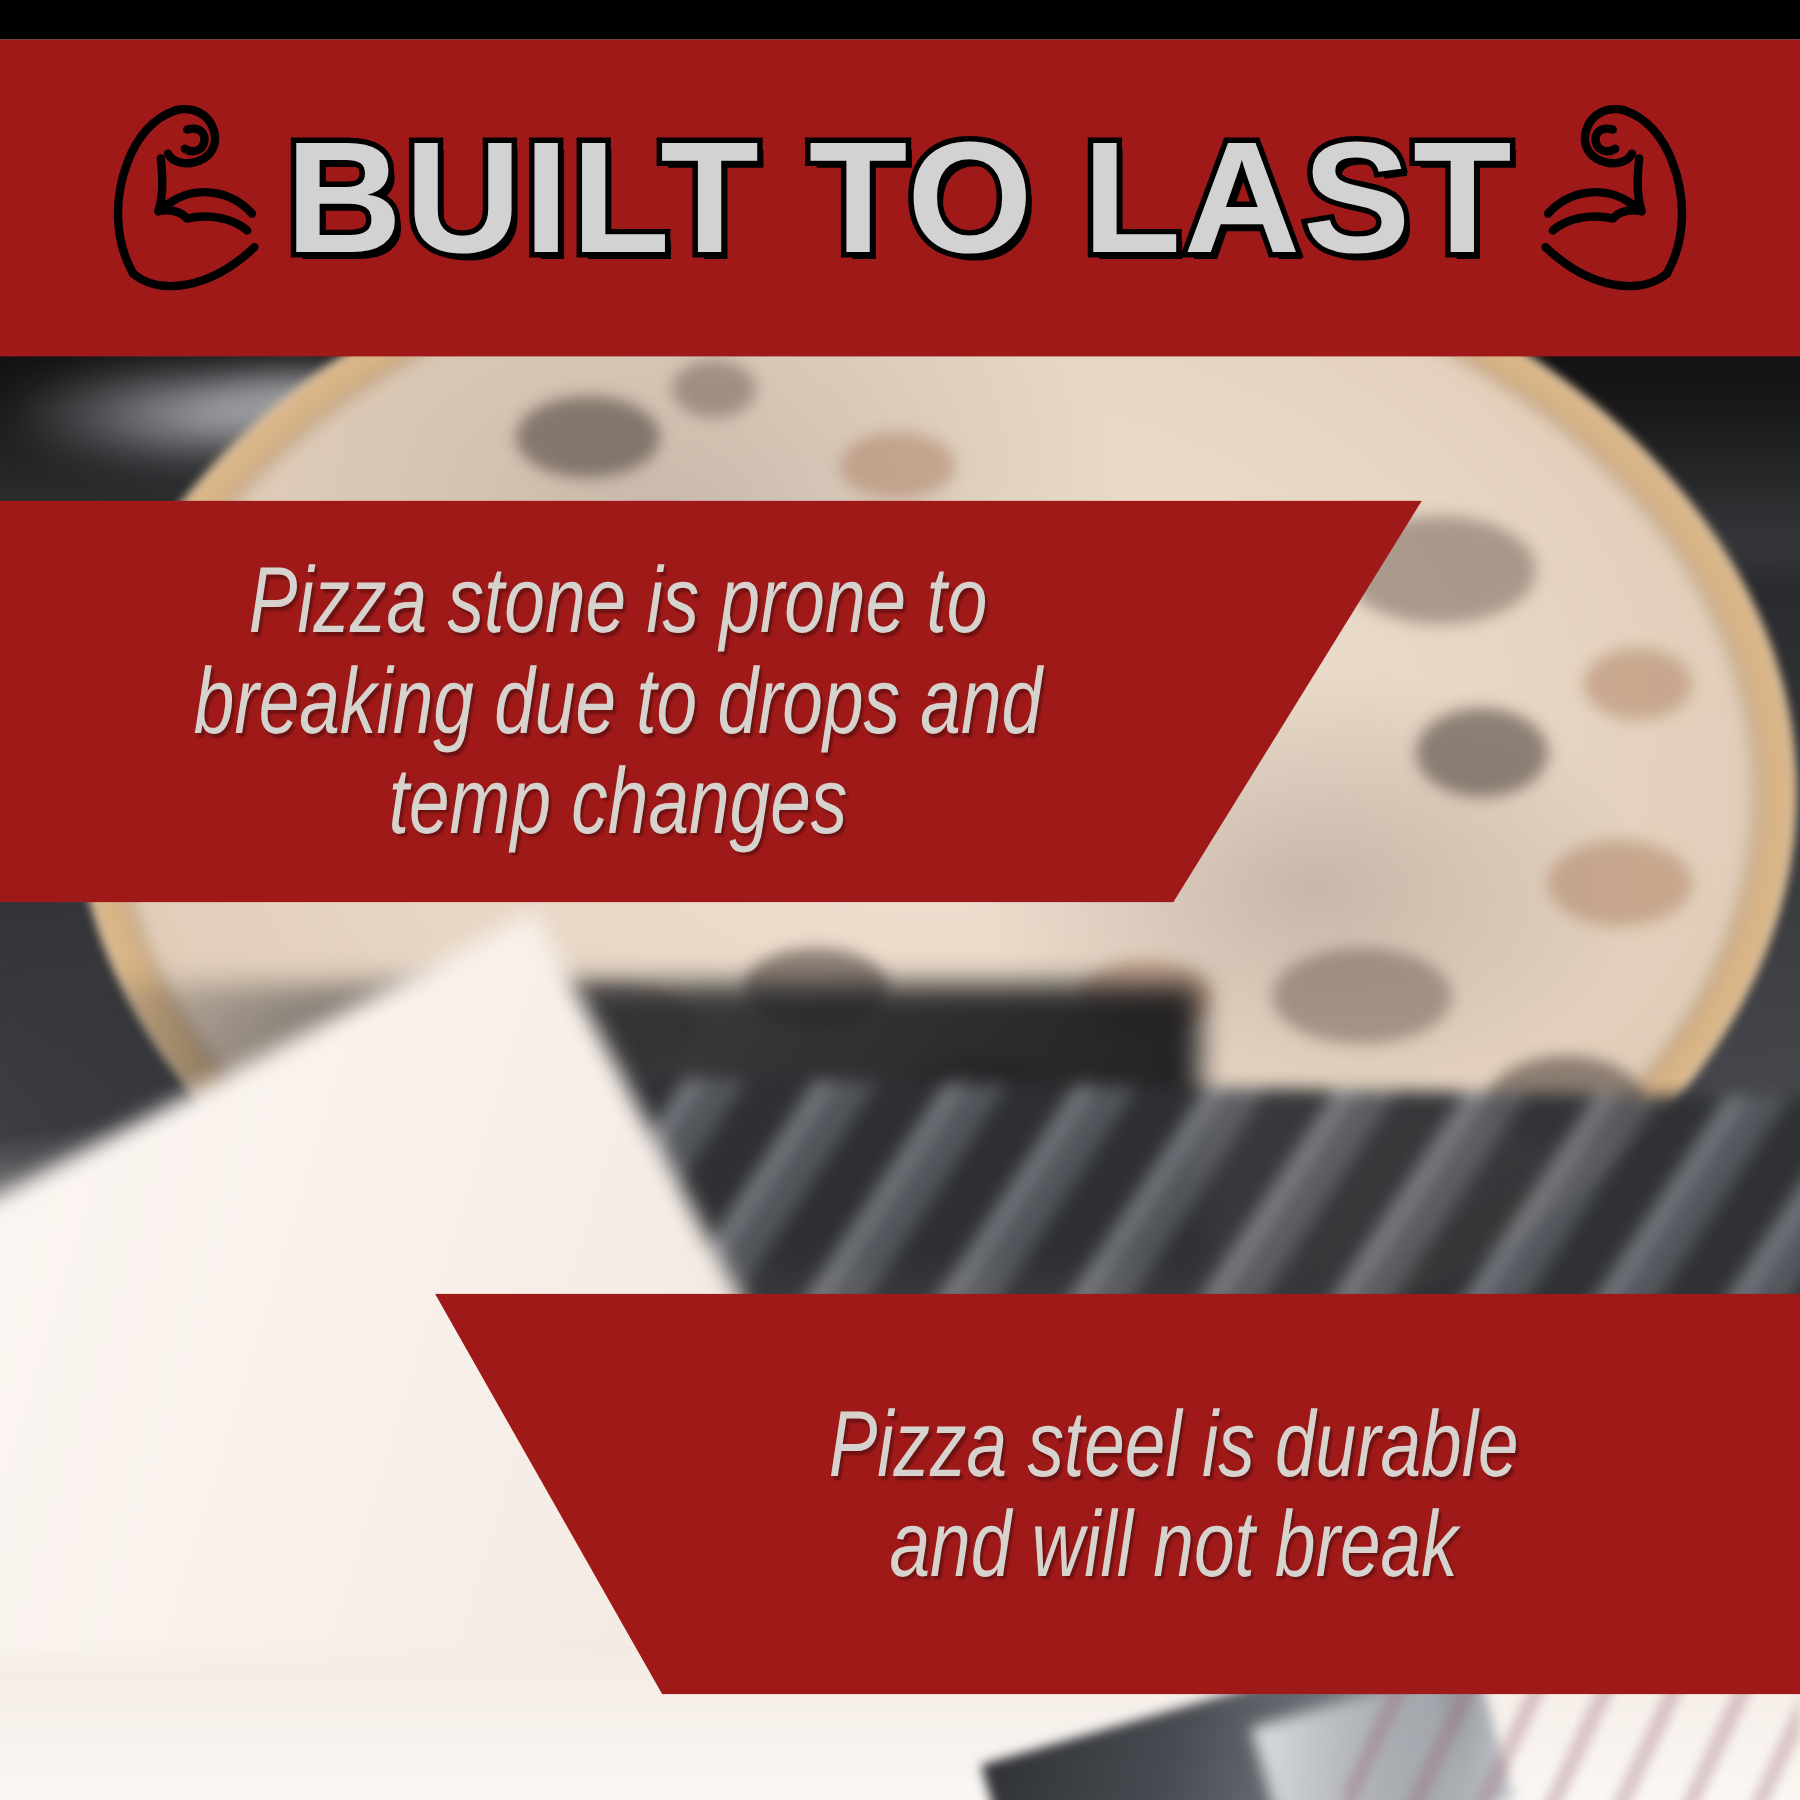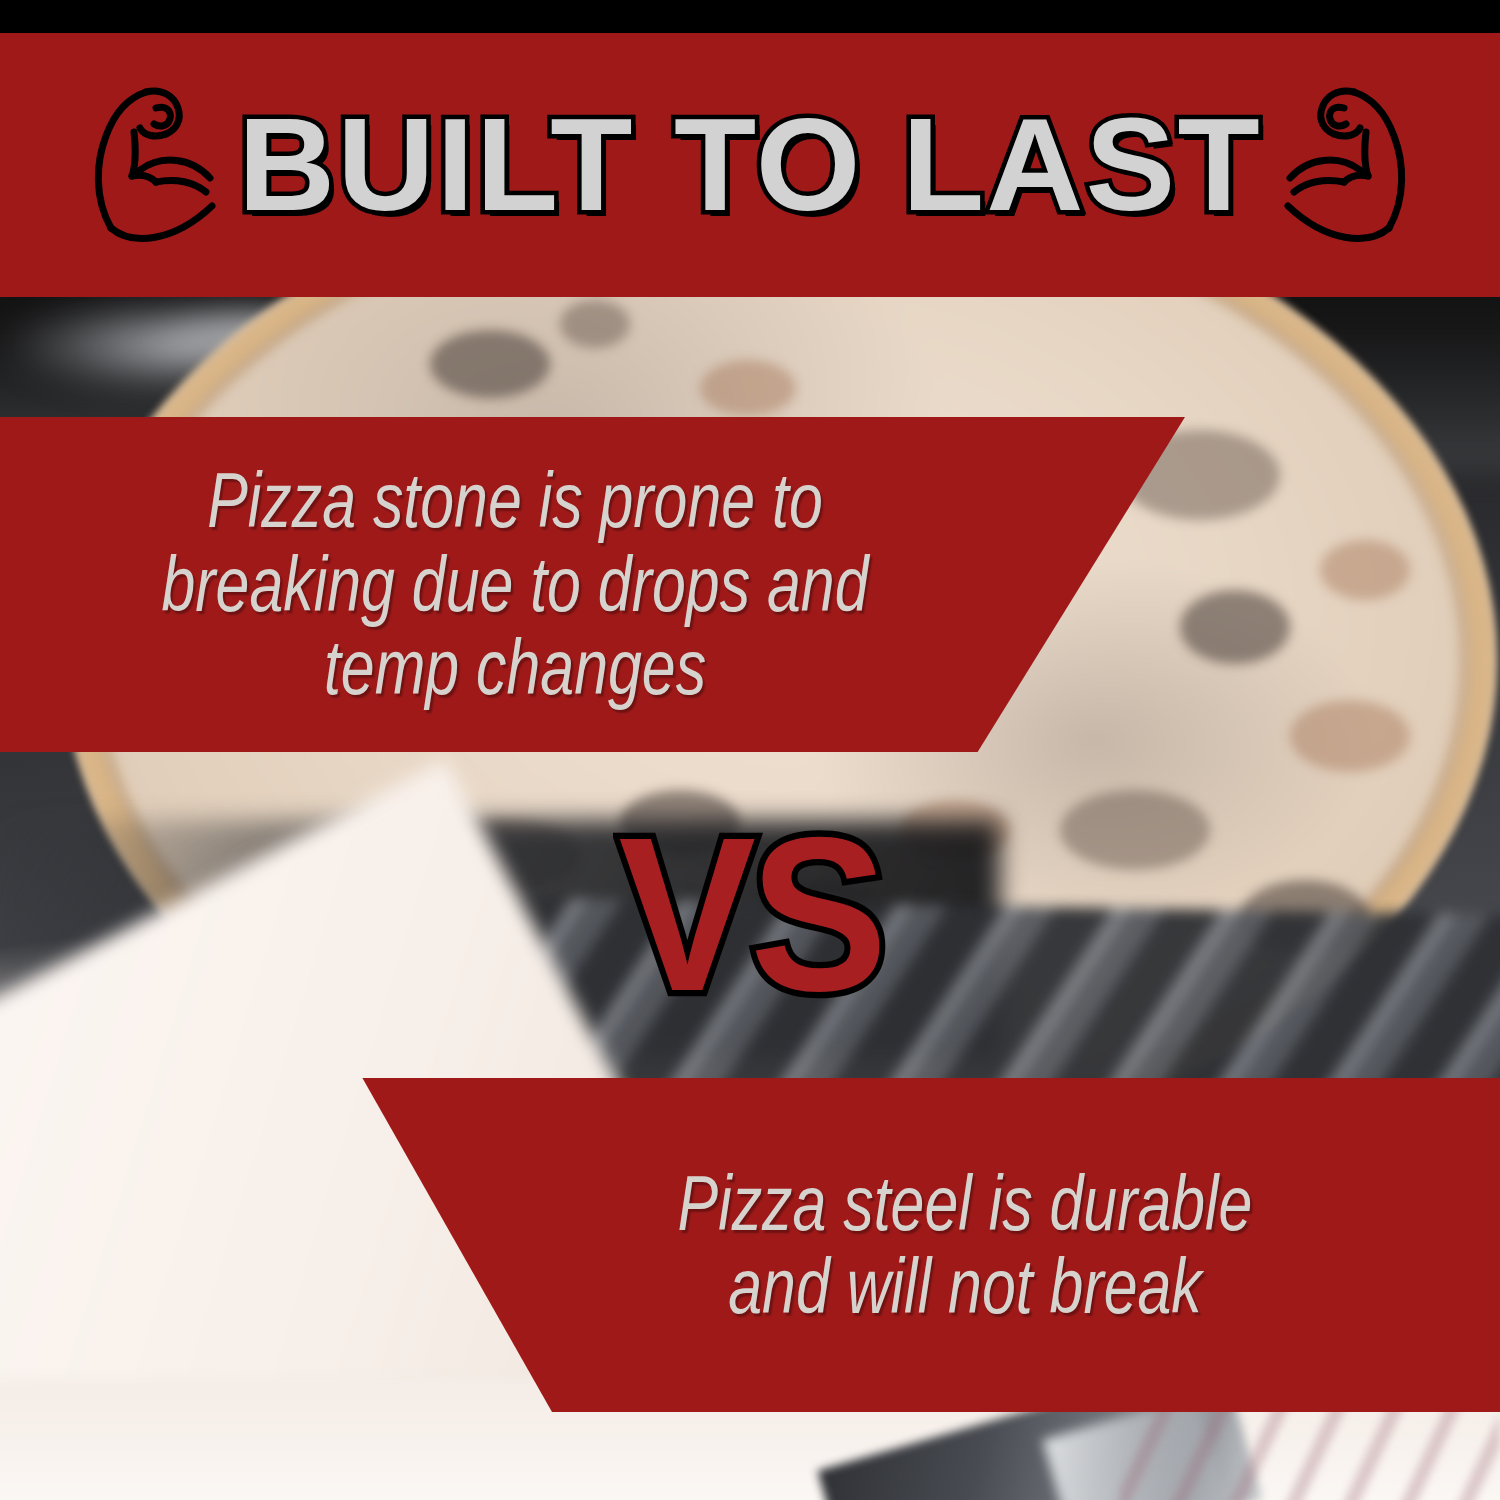--- a/index.html
+++ b/index.html
@@ -225,21 +225,21 @@
 
   
   .banner-bottom {
     position: absolute;
     left: 315px; top: 1078px;
     width: 1185px; height: 334px;
     background: #9f1919;
     clip-path: polygon(4% 0, 100% 0, 100% 100%, 20% 100%);
     display: flex;
     align-items: center;
-    justify-content: flex-start;
+    justify-content: center;
   }
   .banner-bottom .banner-text {
     width: 1020px;
     margin-left: 140px;
   }
 
   .banner-text {
     font-family: "Liberation Sans Narrow", "Liberation Sans", sans-serif;
     font-style: italic;
     font-weight: normal;
@@ -358,23 +358,20 @@
   </div>
 
   <div class="banner-top">
     <div class="banner-text">
       <div>Pizza stone is prone to</div>
       <div>breaking due to drops and</div>
       <div>temp changes</div>
     </div>
   </div>
 
-  <div class="vs-wrap">
-    <span class="vs">VS</span>
-  </div>
 
   <div class="banner-bottom">
     <div class="banner-text">
       <div>Pizza steel is durable</div>
       <div>and will not break</div>
     </div>
   </div>
 
 </div>
 

